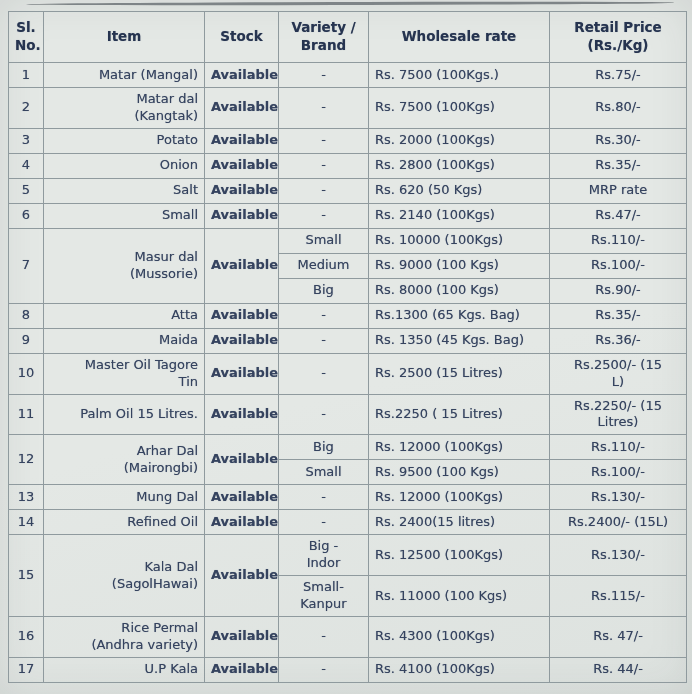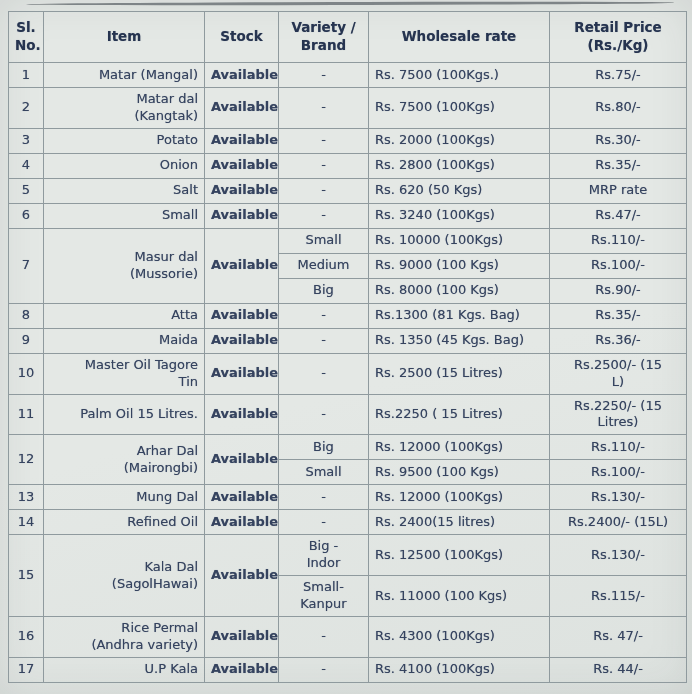--- a/index.html
+++ b/index.html
@@ -118,21 +118,21 @@
           <td class="c-stock">Available</td>
           <td class="c-var-c">-</td>
           <td class="c-wh">Rs. 620 (50 Kgs)</td>
           <td class="c-rt">MRP rate</td>
         </tr>
         <tr>
           <td class="c-no">6</td>
           <td class="c-item">Small</td>
           <td class="c-stock">Available</td>
           <td class="c-var-c">-</td>
-          <td class="c-wh">Rs. 3240 (100Kgs)</td>
+          <td class="c-wh">Rs. 2140 (100Kgs)</td>
           <td class="c-rt">Rs.47/-</td>
         </tr>
         <tr>
           <td class="c-no" rowspan="3">7</td>
           <td class="c-item" rowspan="3">Masur dal
 (Mussorie)</td>
           <td class="c-stock v-top" rowspan="3">Available</td>
           <td class="c-var-l">Small</td>
           <td class="c-wh">Rs. 10000 (100Kgs)</td>
           <td class="c-rt">Rs.110/-</td>
@@ -145,21 +145,21 @@
         <tr>
           <td class="c-var-l">Big</td>
           <td class="c-wh">Rs. 8000 (100 Kgs)</td>
           <td class="c-rt">Rs.90/-</td>
         </tr>
         <tr>
           <td class="c-no">8</td>
           <td class="c-item">Atta</td>
           <td class="c-stock">Available</td>
           <td class="c-var-c">-</td>
-          <td class="c-wh">Rs.1300 (81 Kgs. Bag)</td>
+          <td class="c-wh">Rs.1300 (65 Kgs. Bag)</td>
           <td class="c-rt">Rs.35/-</td>
         </tr>
         <tr>
           <td class="c-no">9</td>
           <td class="c-item">Maida</td>
           <td class="c-stock">Available</td>
           <td class="c-var-c">-</td>
           <td class="c-wh">Rs. 1350 (45 Kgs. Bag)</td>
           <td class="c-rt">Rs.36/-</td>
         </tr>

